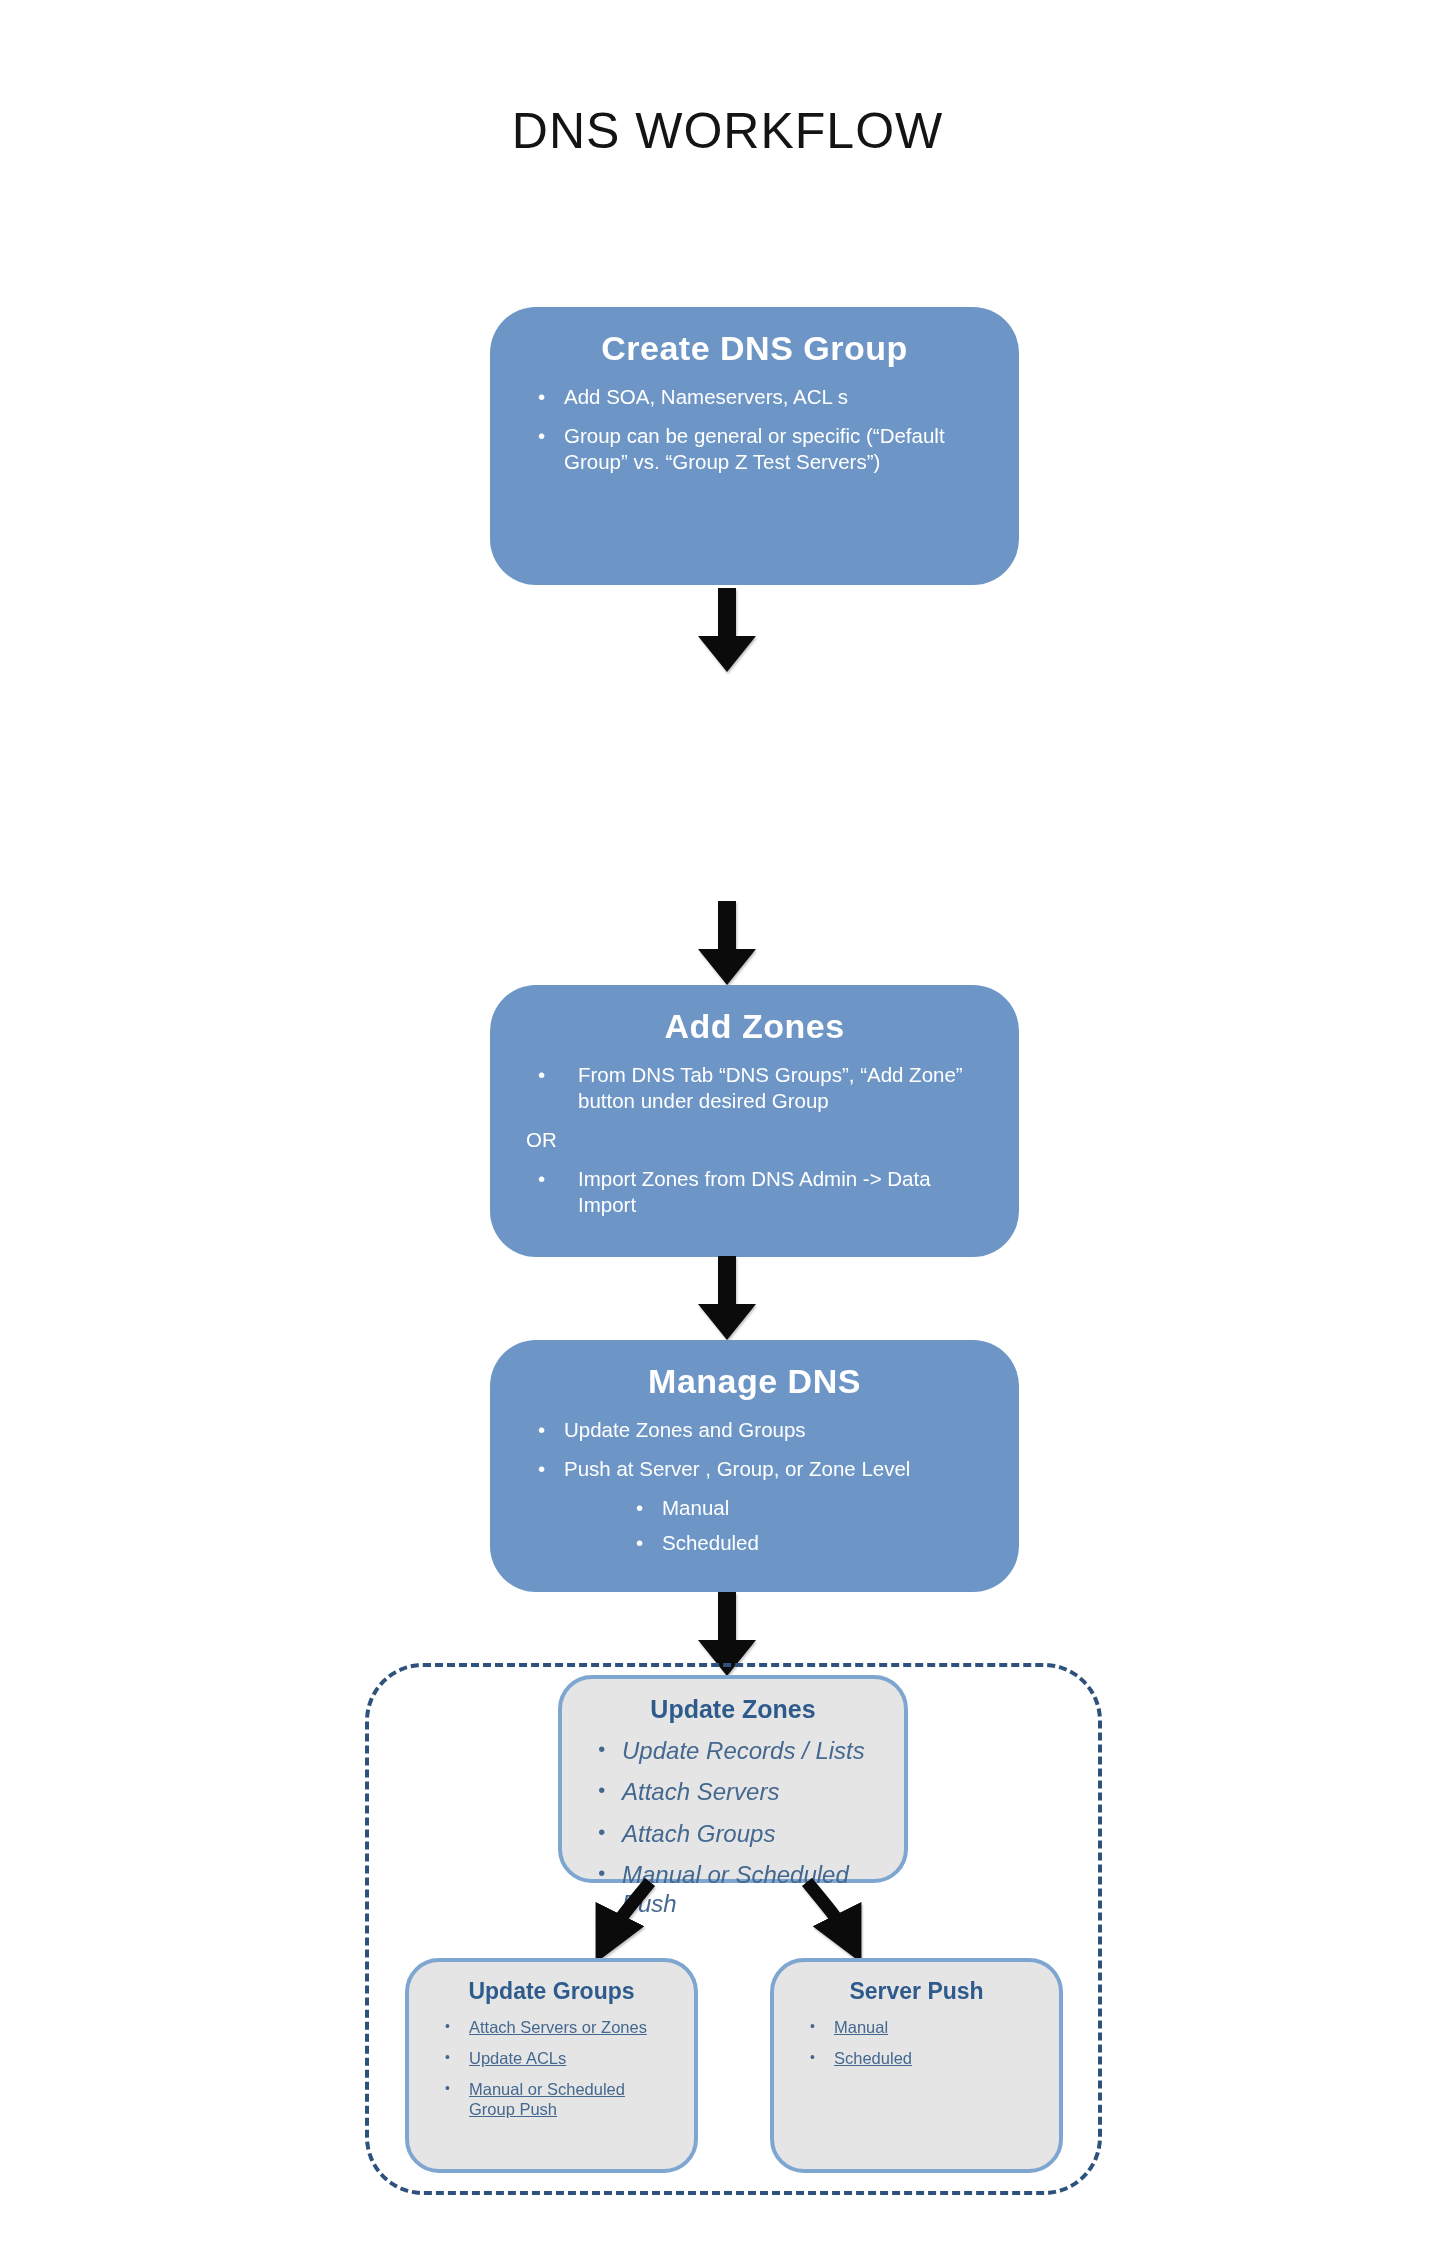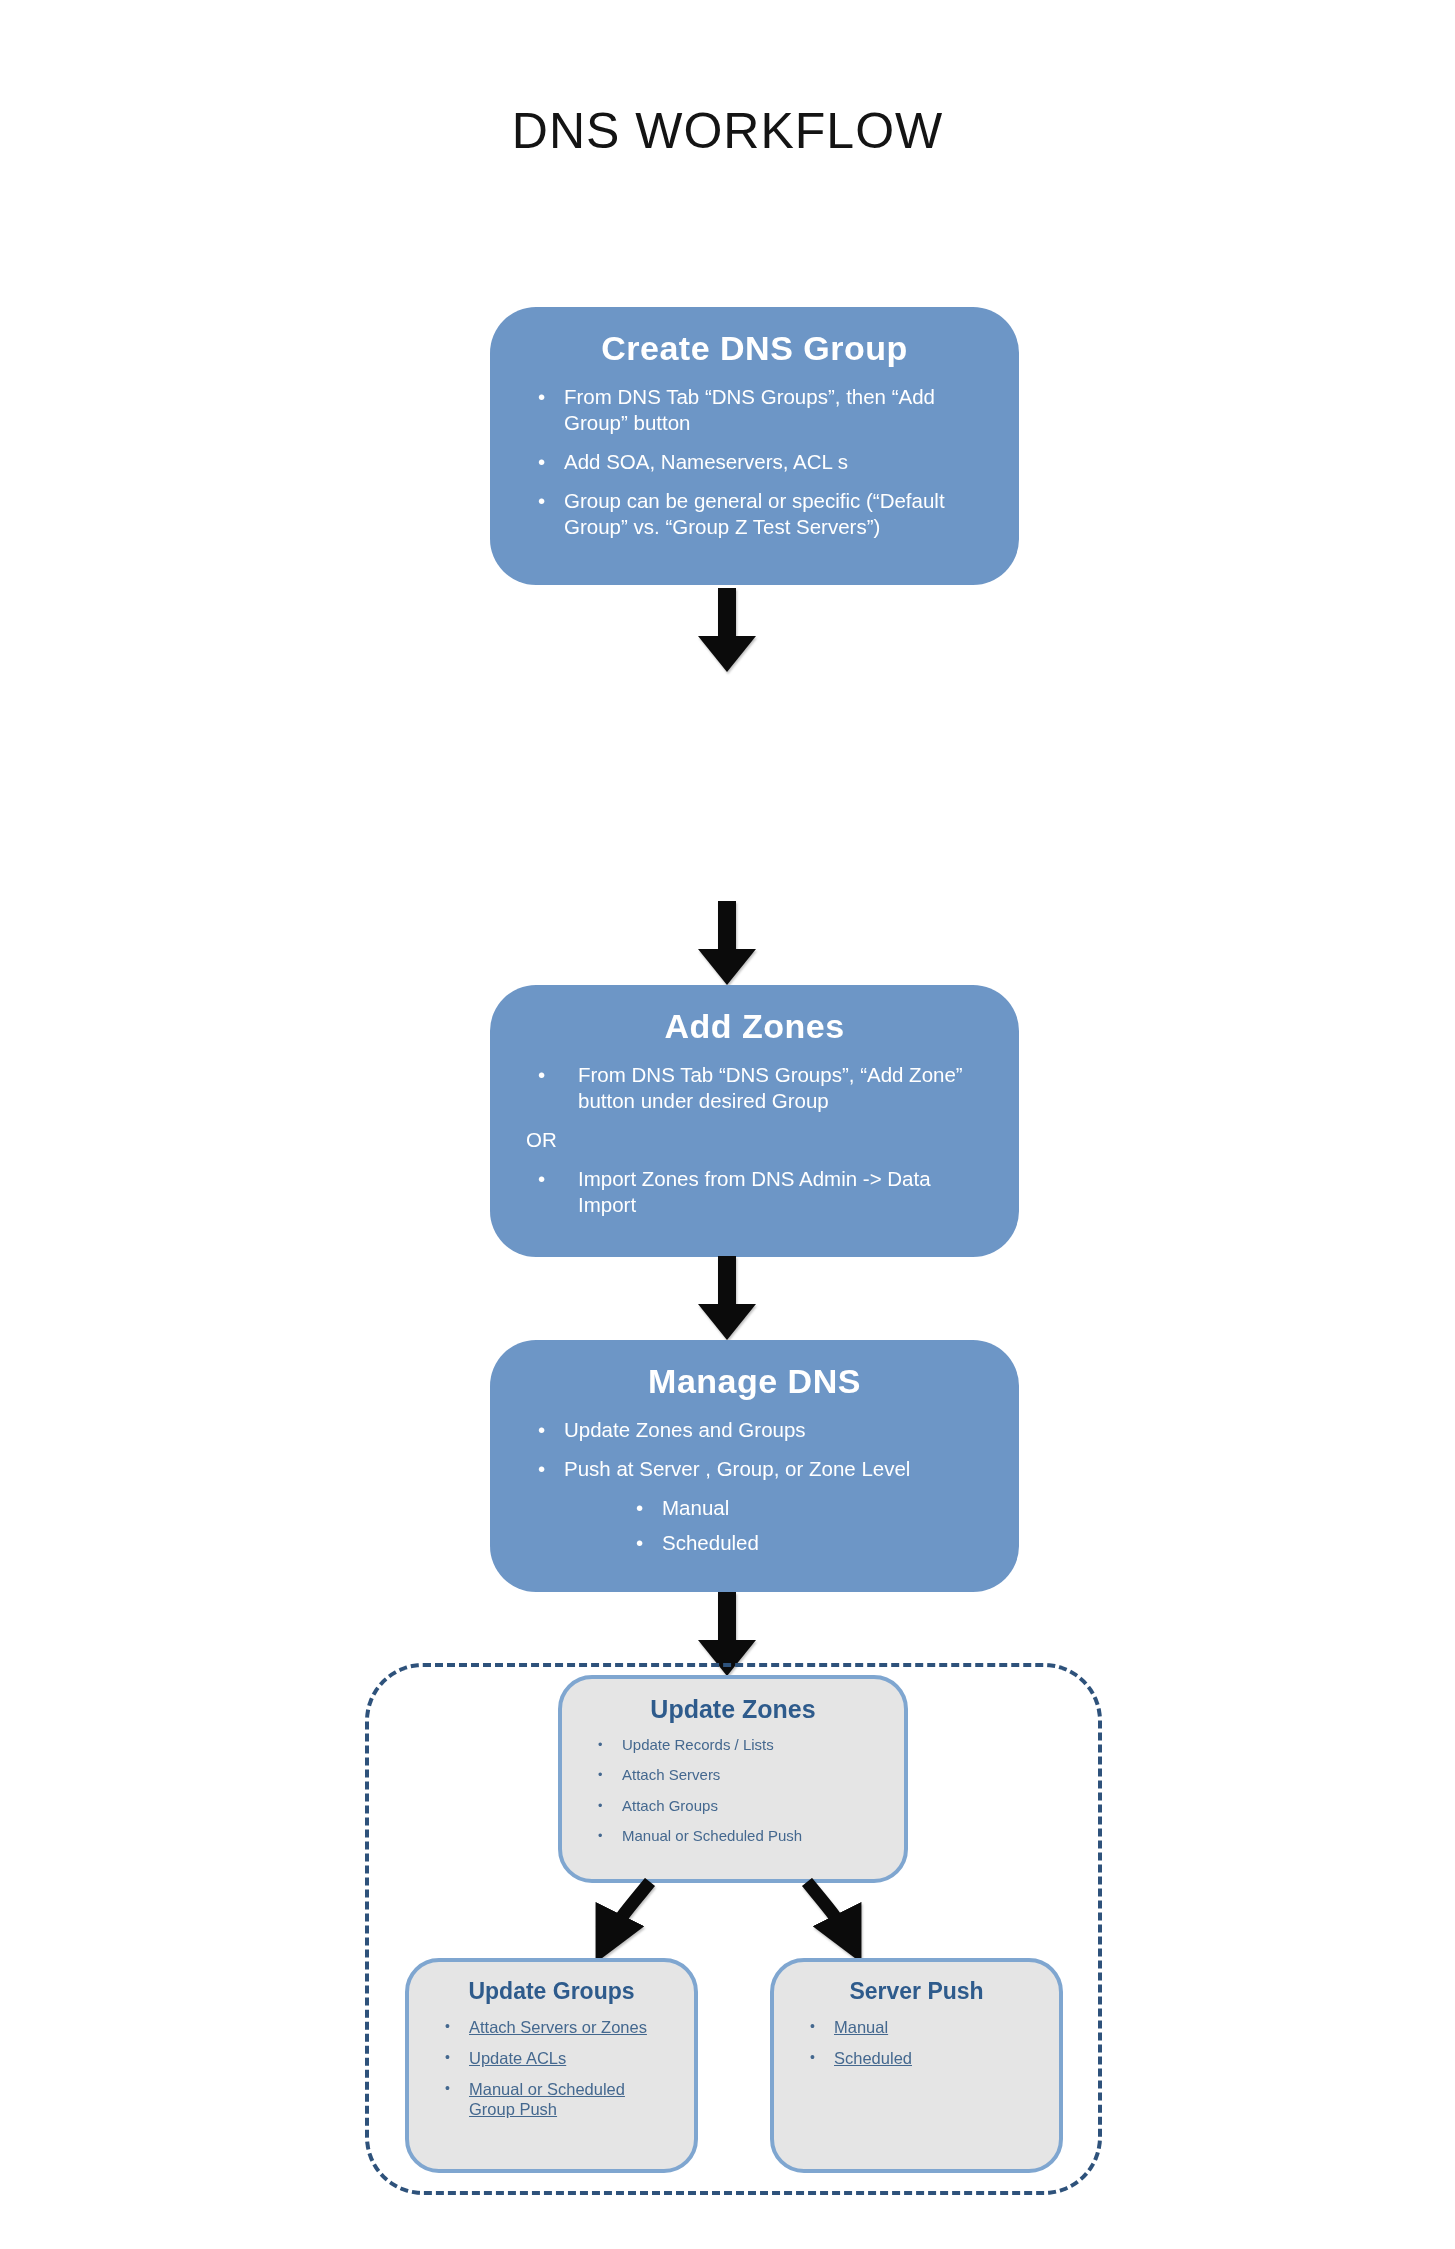--- a/index.html
+++ b/index.html
@@ -57,42 +57,41 @@
     padding:12px 20px 6px 20px;
   }
   .detail-box h3{
     margin:4px 0 12px 0;text-align:center;font-weight:bold;color:#2E5B8C;
   }
   .detail-box ul{list-style:none;margin:0;padding:0 0 0 40px;}
   .detail-box li{position:relative;line-height:1.22;}
   .detail-box li::before{content:"\2022";position:absolute;left:-24px;top:1px;font-size:0.85em;}
   #box-update-zones{left:558px;top:1675px;width:350px;height:208px;}
   #box-update-zones h3{font-size:25px;}
-  #box-update-zones li{font-size:15px;margin-bottom:12px;}
+  #box-update-zones li{font-size:24px;margin-bottom:12px;font-style:italic;}
   #box-update-groups{left:405px;top:1958px;width:293px;height:215px;}
   #box-server-push{left:770px;top:1958px;width:293px;height:215px;}
   #box-update-groups h3,#box-server-push h3{font-size:23px;}
   #box-update-groups li,#box-server-push li{font-size:16.5px;margin-bottom:11px;text-decoration:underline;}
   
   .curved-arrows{
     position:absolute;left:520px;top:1878px;width:420px;height:92px;
     filter:drop-shadow(1px 2px 1px rgba(0,0,0,0.25));
   }
 </style>
 </head>
 <body>
 
 <div class="page">
 
   <div class="page-title">DNS WORKFLOW</div>
 
   <div class="flow-box" id="box-create">
     <h2>Create DNS Group</h2>
     <ul>
-      <li>From DNS Tab “DNS Groups”, then “Add Group” button</li>
       <li>Add SOA, Nameservers, ACL s</li>
       <li>Group can be general or specific (“Default Group” vs. “Group Z Test Servers”)</li>
     </ul>
   </div>
 
   <svg class="down-arrow" id="arrow-1" viewBox="0 0 64 86">
     <rect x="23" y="0" width="18" height="52" fill="#0B0B0B"></rect>
     <polygon points="3,48 61,48 32,84" fill="#0B0B0B"></polygon>
   </svg>
 

